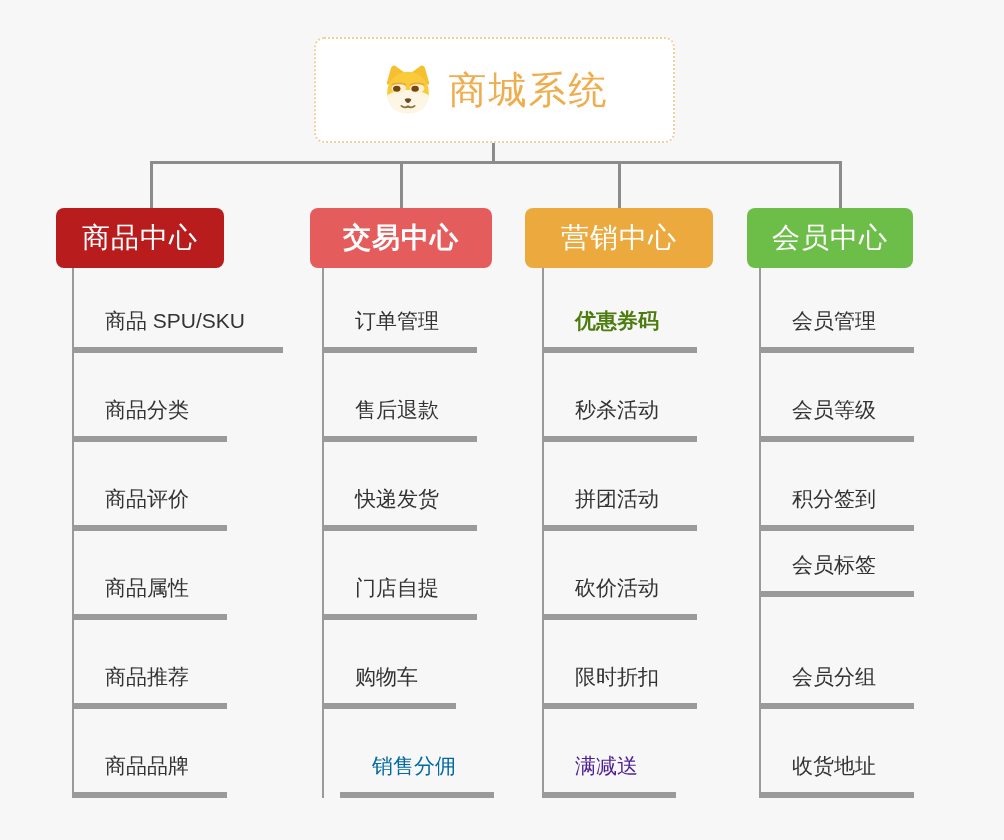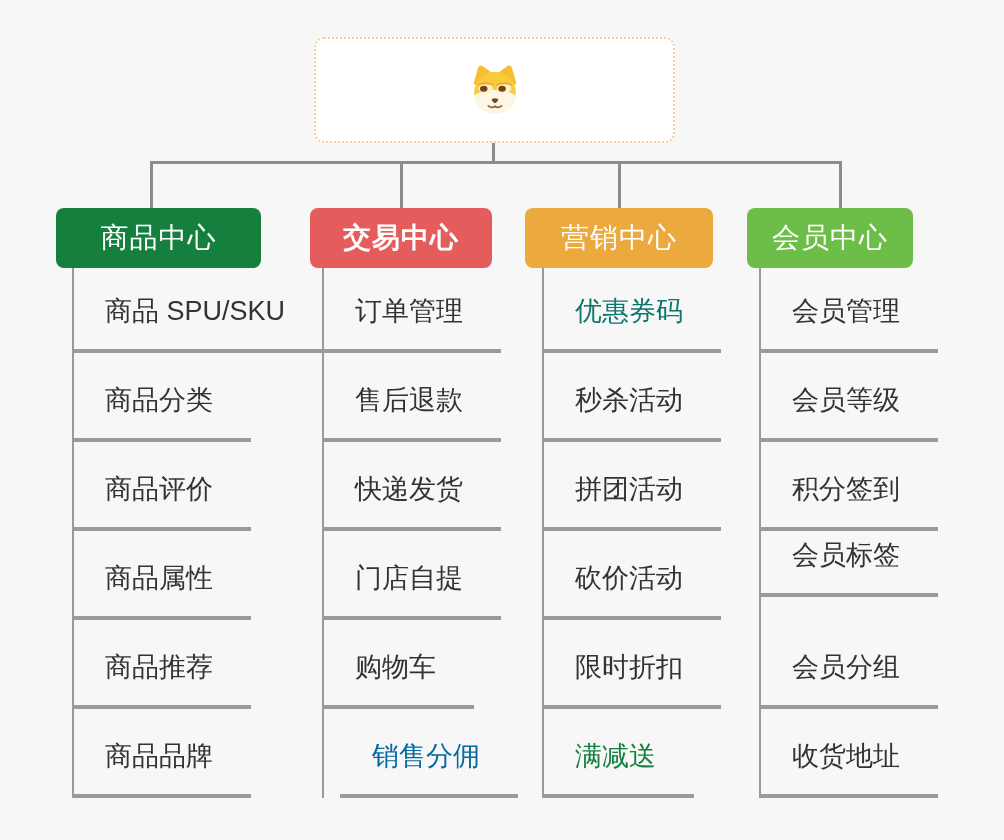--- a/index.html
+++ b/index.html
@@ -54,26 +54,26 @@
   }
   .col-line {
     position: absolute;
     width: 2px;
     background: #9a9a9a;
   }
   .branch-item {
     position: absolute;
     box-sizing: border-box;
     height: 35px;
-    padding: 0 38px 20px 32px;
-    border-bottom: 4px solid #be185d;
+    padding: 0 38px 12px 32px;
+    border-bottom: 6px solid #be185d;
     display: flex;
     align-items: flex-end;
     width: max-content;
-    font-size: 27px;
+    font-size: 21px;
     color: #333333;
     white-space: nowrap;
   }
 </style>
 </head>
 <body>
 
 <div class="stage">
 
   <div id="connectors">
@@ -93,24 +93,25 @@
       <path d="M7.5 36 Q17 30 32 30 Q47 30 56.5 36 Q57 48 47 54.5 Q32 61 17 54.5 Q7 48 7.5 36 Z" fill="#fdf6e4"></path>
       <ellipse cx="21" cy="28" rx="8.5" ry="6" fill="#fdf0cd"></ellipse>
       <ellipse cx="43" cy="28" rx="8.5" ry="6" fill="#fdf0cd"></ellipse>
       <ellipse cx="18.5" cy="28.5" rx="4.5" ry="3.6" fill="#77450e"></ellipse>
       <ellipse cx="40.5" cy="28.5" rx="4.5" ry="3.6" fill="#77450e"></ellipse>
       <path d="M13 23.5 Q21 20.5 29 23.5" stroke="#e8a93c" stroke-width="2" fill="none" stroke-linecap="round"></path>
       <path d="M35 23.5 Q43 20.5 51 23.5" stroke="#e8a93c" stroke-width="2" fill="none" stroke-linecap="round"></path>
       <path d="M28 41 Q32 38.5 36 41 Q34.5 45.5 32 45.5 Q29.5 45.5 28 41 Z" fill="#6b4a26"></path>
       <path d="M24 49 Q28 52.5 32 49.5 Q36 52.5 40 49" stroke="#8a6a3a" stroke-width="2" fill="none" stroke-linecap="round"></path>
     </svg>
+    <span class="root-title">商城系统</span>
   </div>
 
   <div id="branches">
-      <div class="branch-node" style="left: 56px; top: 208px; width: 205px; background: #15803d;">
+      <div class="branch-node" style="left: 56px; top: 208px; width: 168px; background: #b91c1c;">
         <span>商品中心</span>
       </div>
       <div class="col-line" style="left: 72px; top: 268px; height: 530px; background: rgb(154, 154, 154);"></div>
       <div class="branch-item" style="left: 73px; top: 318px; border-bottom-color: rgb(154, 154, 154); color: rgb(51, 51, 51);">商品 SPU/SKU</div>
       <div class="branch-item" style="left: 73px; top: 407px; border-bottom-color: rgb(154, 154, 154); color: rgb(51, 51, 51);">商品分类</div>
       <div class="branch-item" style="left: 73px; top: 496px; border-bottom-color: rgb(154, 154, 154); color: rgb(51, 51, 51);">商品评价</div>
       <div class="branch-item" style="left: 73px; top: 585px; border-bottom-color: rgb(154, 154, 154); color: rgb(51, 51, 51);">商品属性</div>
       <div class="branch-item" style="left: 73px; top: 674px; border-bottom-color: rgb(154, 154, 154); color: rgb(51, 51, 51);">商品推荐</div>
       <div class="branch-item" style="left: 73px; top: 763px; border-bottom-color: rgb(154, 154, 154); color: rgb(51, 51, 51);">商品品牌</div>
       <div class="branch-node" style="left: 310px; top: 208px; width: 182px; background: rgb(228, 92, 92); font-weight: bold;">
@@ -120,26 +121,26 @@
       <div class="branch-item" style="left: 323px; top: 318px; border-bottom-color: rgb(154, 154, 154); color: rgb(51, 51, 51);">订单管理</div>
       <div class="branch-item" style="left: 323px; top: 407px; border-bottom-color: rgb(154, 154, 154); color: rgb(51, 51, 51);">售后退款</div>
       <div class="branch-item" style="left: 323px; top: 496px; border-bottom-color: rgb(154, 154, 154); color: rgb(51, 51, 51);">快递发货</div>
       <div class="branch-item" style="left: 323px; top: 585px; border-bottom-color: rgb(154, 154, 154); color: rgb(51, 51, 51);">门店自提</div>
       <div class="branch-item" style="left: 323px; top: 674px; border-bottom-color: rgb(154, 154, 154); color: rgb(51, 51, 51);">购物车</div>
       <div class="branch-item" style="left: 340px; top: 763px; border-bottom-color: rgb(154, 154, 154); color: #0369a1;">销售分佣</div>
       <div class="branch-node" style="left: 525px; top: 208px; width: 188px; background: rgb(236, 169, 61);">
         <span>营销中心</span>
       </div>
       <div class="col-line" style="left: 542px; top: 268px; height: 530px; background: rgb(154, 154, 154);"></div>
-      <div class="branch-item" style="left: 543px; top: 318px; border-bottom-color: rgb(154, 154, 154); color: #0f766e;">优惠券码</div>
+      <div class="branch-item" style="left: 543px; top: 318px; border-bottom-color: rgb(154, 154, 154); color: #4d7c0f; font-weight: bold;">优惠券码</div>
       <div class="branch-item" style="left: 543px; top: 407px; border-bottom-color: rgb(154, 154, 154); color: rgb(51, 51, 51);">秒杀活动</div>
       <div class="branch-item" style="left: 543px; top: 496px; border-bottom-color: rgb(154, 154, 154); color: rgb(51, 51, 51);">拼团活动</div>
       <div class="branch-item" style="left: 543px; top: 585px; border-bottom-color: rgb(154, 154, 154); color: rgb(51, 51, 51);">砍价活动</div>
       <div class="branch-item" style="left: 543px; top: 674px; border-bottom-color: rgb(154, 154, 154); color: rgb(51, 51, 51);">限时折扣</div>
-      <div class="branch-item" style="left: 543px; top: 763px; border-bottom-color: rgb(154, 154, 154); color: #15803d;">满减送</div>
+      <div class="branch-item" style="left: 543px; top: 763px; border-bottom-color: rgb(154, 154, 154); color: #4c1d95;">满减送</div>
       <div class="branch-node" style="left: 747px; top: 208px; width: 166px; background: rgb(108, 190, 72);">
         <span>会员中心</span>
       </div>
       <div class="col-line" style="left: 759px; top: 268px; height: 530px; background: rgb(154, 154, 154);"></div>
       <div class="branch-item" style="left: 760px; top: 318px; border-bottom-color: rgb(154, 154, 154); color: rgb(51, 51, 51);">会员管理</div>
       <div class="branch-item" style="left: 760px; top: 407px; border-bottom-color: rgb(154, 154, 154); color: rgb(51, 51, 51);">会员等级</div>
       <div class="branch-item" style="left: 760px; top: 496px; border-bottom-color: rgb(154, 154, 154); color: rgb(51, 51, 51);">积分签到</div>
       <div class="branch-item" style="left: 760px; top: 562px; border-bottom-color: rgb(154, 154, 154); color: rgb(51, 51, 51);">会员标签</div>
       <div class="branch-item" style="left: 760px; top: 674px; border-bottom-color: rgb(154, 154, 154); color: rgb(51, 51, 51);">会员分组</div>
       <div class="branch-item" style="left: 760px; top: 763px; border-bottom-color: rgb(154, 154, 154); color: rgb(51, 51, 51);">收货地址</div>

